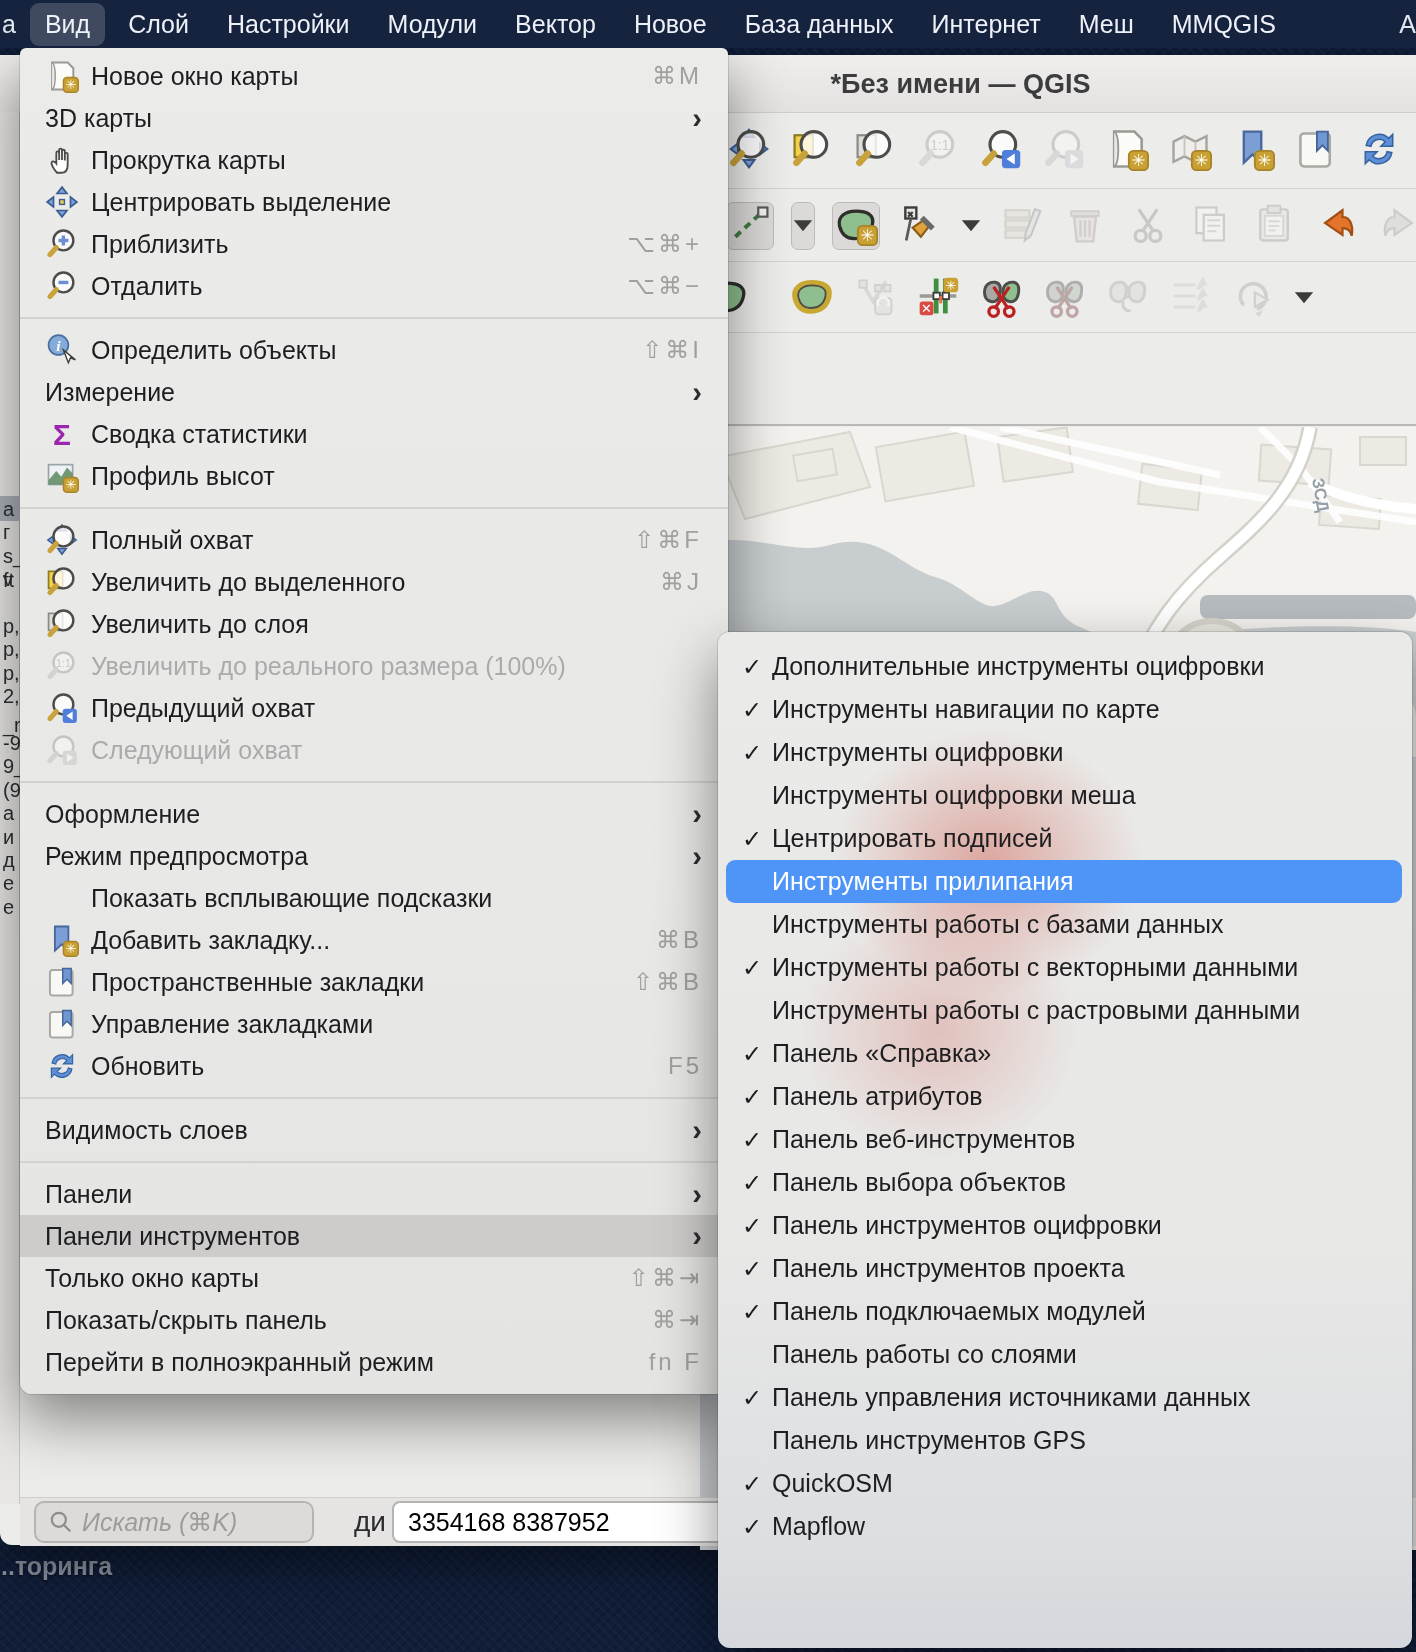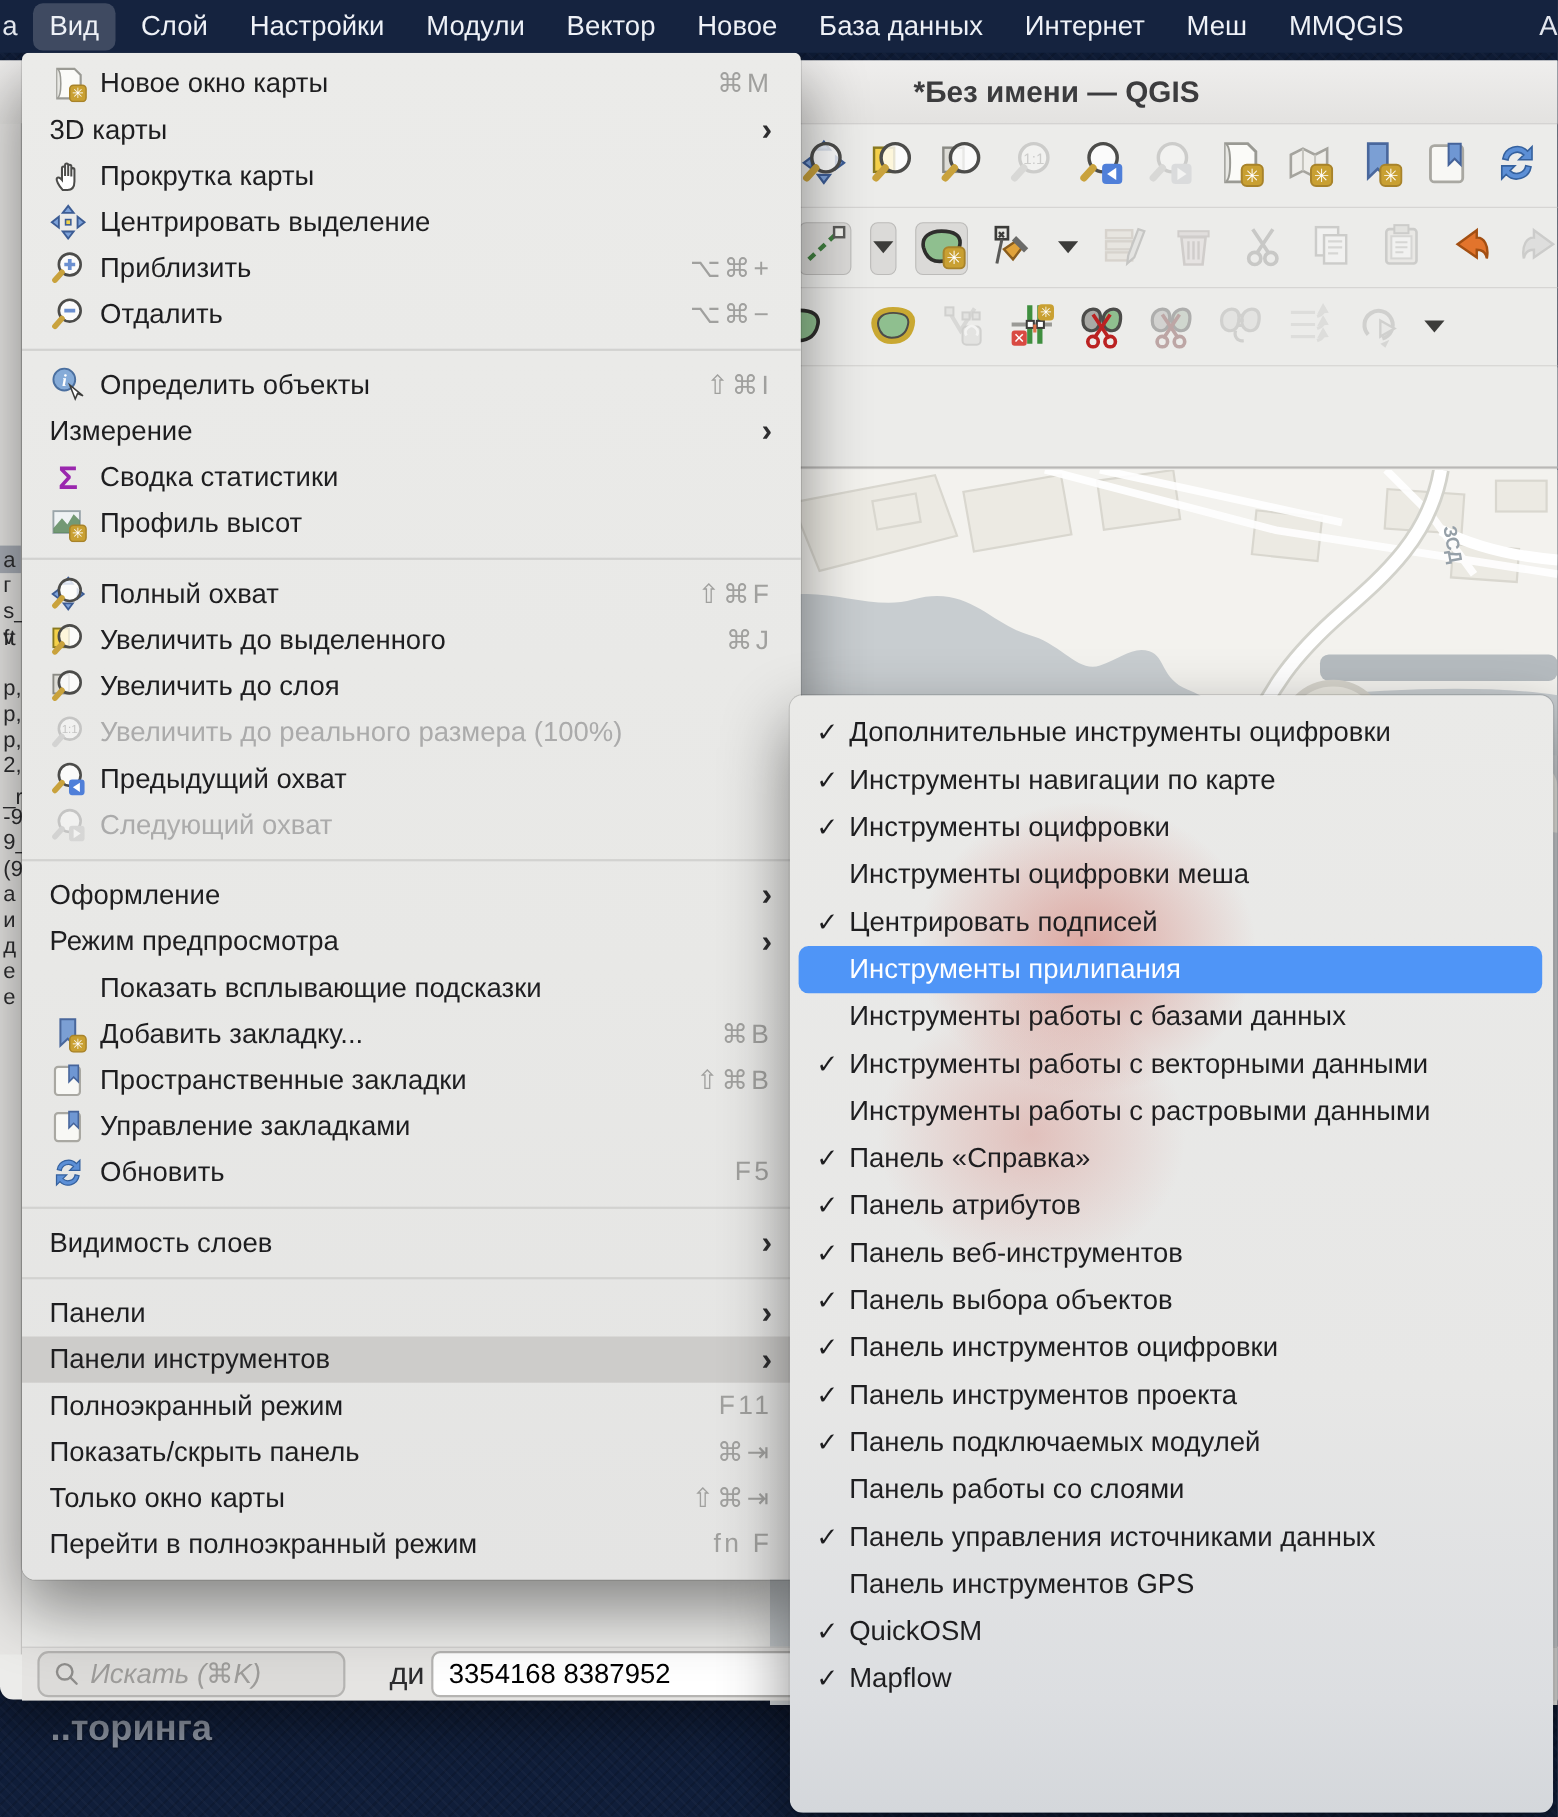--- a/index.html
+++ b/index.html
@@ -6,21 +6,21 @@
   body{width:1416px;height:1652px;position:relative;overflow:hidden;
        font-family:"Liberation Sans","DejaVu Sans",sans-serif;
        -webkit-font-smoothing:antialiased;}
   .abs{position:absolute;}
 
   
   #desktop{left:0;top:0;width:1416px;height:1652px;
     background:#101e3a;
     background-image:repeating-linear-gradient(45deg,rgba(255,255,255,.025) 0 2px,transparent 2px 7px),
                      repeating-linear-gradient(-45deg,rgba(0,0,0,.12) 0 2px,transparent 2px 8px);}
-  .desk-frag{color:#8d95a3;font-size:33px;font-weight:700;text-shadow:0 1px 2px rgba(0,0,0,.6);padding-left:45px;}
+  .desk-frag{color:#8d95a3;font-size:25px;font-weight:700;text-shadow:0 1px 2px rgba(0,0,0,.6);}
 
   
   #menubar{left:0;top:0;width:1416px;height:48px;background:#15233f;display:flex;align-items:center;
            color:#eef1f7;font-size:25px;z-index:60;}
   #menubar .frag{padding:0 10px 0 2px;opacity:.95;}
   #menubar .frag.right{margin-left:auto;padding-right:0;}
   .mb-item{padding:7px 15px;border-radius:9px;white-space:nowrap;margin:0 4px;}
   .mb-item.active{background:rgba(255,255,255,.18);}
 
   
@@ -643,30 +643,26 @@
     <div class="msep"></div>
     <div class="mi">
       <span class="lbl">Панели</span>
       <span class="arr">›</span>
     </div>
     <div class="mi hl">
       <span class="lbl">Панели инструментов</span>
       <span class="arr">›</span>
     </div>
     <div class="mi">
-      <span class="lbl">Полноэкранный режим</span>
-      <span class="sc">F11</span>
+      <span class="lbl">Только окно карты</span>
+      <span class="sc">⇧⌘⇥</span>
     </div>
     <div class="mi">
       <span class="lbl">Показать/скрыть панель</span>
       <span class="sc">⌘⇥</span>
-    </div>
-    <div class="mi">
-      <span class="lbl">Только окно карты</span>
-      <span class="sc">⇧⌘⇥</span>
     </div>
     <div class="mi">
       <span class="lbl">Перейти в полноэкранный режим</span>
       <span class="sc">fn F</span>
     </div>
   </div>
 
 <div id="toolbars-menu" class="abs">
     <div class="smi">
       <span class="chk">✓</span>

